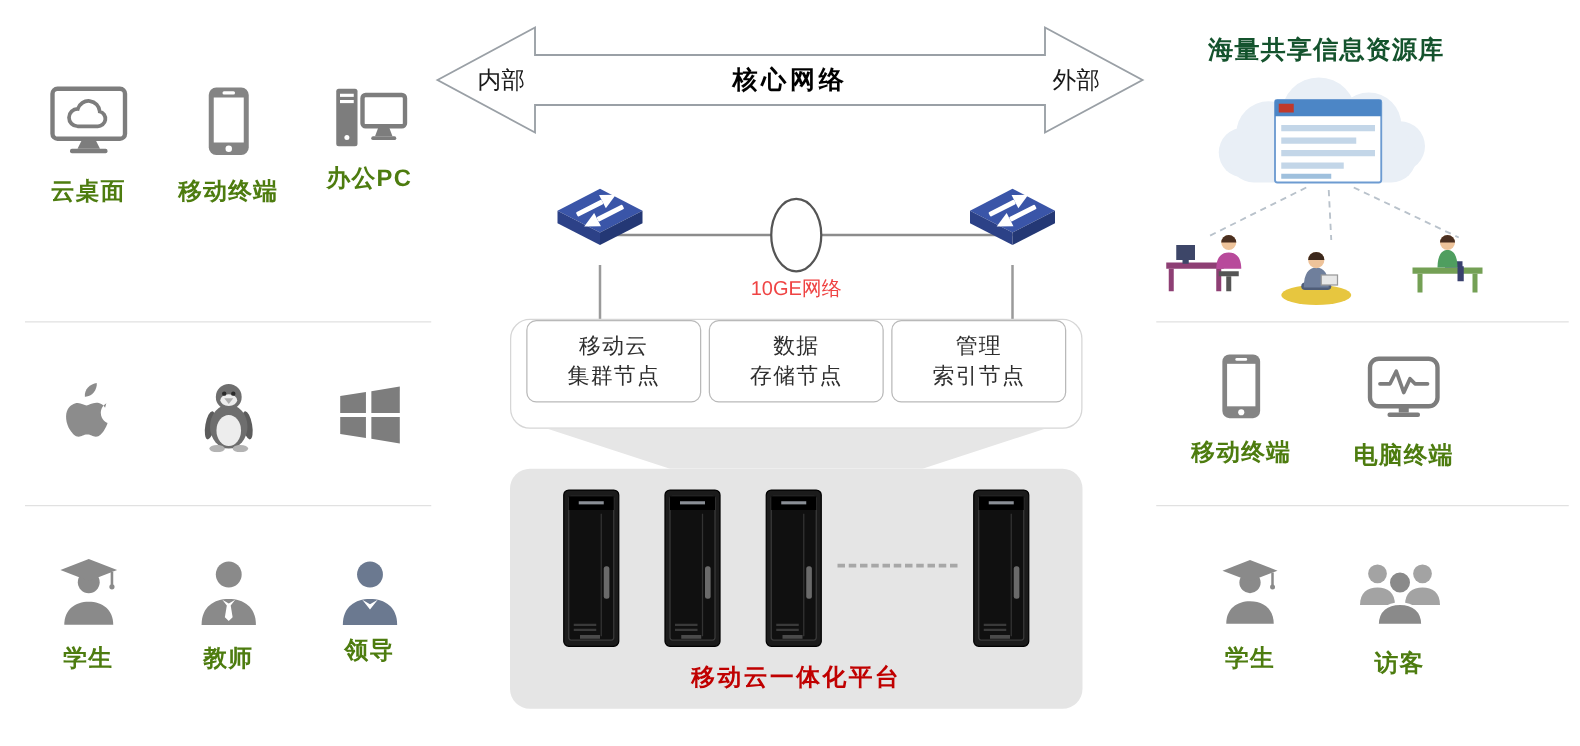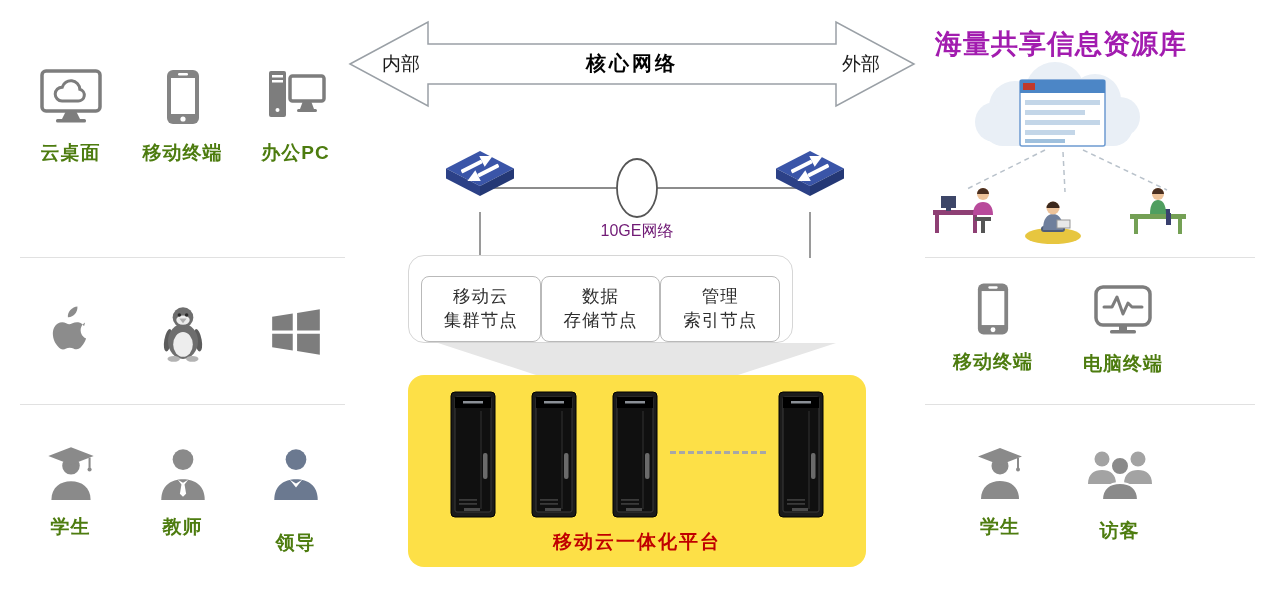--- a/index.html
+++ b/index.html
@@ -8,41 +8,41 @@
     font-family:"Liberation Sans","DejaVu Sans",sans-serif;color:#222;
   }
   .abs{position:absolute;}
   .cell{position:absolute;display:flex;flex-direction:column;align-items:center;}
   .red-label{color:#4d7c0f;font-weight:700;font-size:19px;text-align:center;letter-spacing:1px;white-space:nowrap;}
   .divider{position:absolute;height:1px;background:#e1e1e1;}
   .banner{position:absolute;left:348px;top:14px;width:568px;height:100px;}
   .banner-text{position:absolute;top:37px;font-size:19px;color:#1a1a1a;}
   .banner-title{position:absolute;top:36px;left:0;width:100%;text-align:center;
     color:#000000;font-weight:700;font-size:20px;letter-spacing:3px;}
-  .net-label{position:absolute;left:537px;top:221px;width:200px;text-align:center;font-size:16px;color:#701a75;}
+  .net-label{position:absolute;left:537px;top:221px;width:200px;text-align:center;font-size:16px;color:#ef4444;}
   .node-wrap{
-    position:absolute;left:408px;top:255px;width:385px;height:88px;background:#fff;
-    border:1px solid #d6d6d6;border-radius:16px;display:flex;align-items:flex-end;
+    position:absolute;left:408px;top:255px;width:458px;height:88px;background:#fff;
+    border:1px solid #d6d6d6;border-radius:16px;display:flex;align-items:flex-start;
     justify-content:space-between;padding:0 12px;box-sizing:border-box;
   }
   .node-box{
     width:138px;height:64px;border:1.5px solid #b9b9b9;border-radius:8px;background:#fff;
     display:flex;flex-direction:column;align-items:center;justify-content:center;
     font-size:17.5px;color:#2e2e2e;line-height:1.35;letter-spacing:1px;
   }
   .platform{
     position:absolute;left:408px;top:375px;width:458px;height:192px;
-    background:#fde047;border-radius:16px;
+    background:#e5e5e5;border-radius:16px;
   }
   .server{position:absolute;top:16px;width:46px;height:127px;}
   .dashes{position:absolute;left:262px;top:76px;width:96px;border-top:3px dashed #a7a7a7;}
   .platform-label{position:absolute;left:0;top:154px;width:100%;text-align:center;
     color:#c00000;font-weight:700;font-size:19px;letter-spacing:2px;}
   .right-title{position:absolute;left:930px;top:26px;width:262px;text-align:center;
-    color:#a21caf;font-weight:700;font-size:27px;letter-spacing:1px;}
+    color:#14532d;font-weight:700;font-size:20px;letter-spacing:1px;}
   .icon{display:block;}
 </style>
 </head>
 <body>
 
 <svg width="0" height="0" style="position:absolute" aria-hidden="true">
   <defs>
     <symbol id="sym-cloud-desktop" viewBox="0 0 64 58">
       <rect x="3" y="3" width="58" height="40" rx="4" fill="#fff" stroke="#7d7d7d" stroke-width="3.5"></rect>
       <path d="M23 33 h16 a6 6 0 0 0 1.8-11.8 a9 9 0 0 0-17.6-2 A6.8 6.8 0 0 0 23 33 Z" fill="none" stroke="#7d7d7d" stroke-width="3"></path>
@@ -151,21 +151,21 @@
         <use href="#sym-cloud-desktop"></use>
       </svg>
     <div class="red-label">云桌面</div>
   </div>
   <div class="cell" style="left:130px;top:68px;width:105px;gap:14px;">
     <svg class="icon" width="36" height="58">
         <use href="#sym-phone"></use>
       </svg>
     <div class="red-label">移动终端</div>
   </div>
-  <div class="cell" style="left:243px;top:68px;width:105px;gap:14px;">
+  <div class="cell" style="left:243px;top:68px;width:105px;gap:4px;">
     <svg class="icon" width="64" height="58">
         <use href="#sym-pc"></use>
       </svg>
     <div class="red-label">办公PC</div>
   </div>
 
   <div class="divider" style="left:20px;top:257px;width:325px;"></div>
 
   <div class="cell" style="left:18px;top:302px;width:105px;">
     <svg class="icon" width="50" height="58">
@@ -190,21 +190,21 @@
         <use href="#sym-student"></use>
       </svg>
     <div class="red-label">学生</div>
   </div>
   <div class="cell" style="left:130px;top:442px;width:105px;gap:12px;">
     <svg class="icon" width="58" height="60">
         <use href="#sym-teacher"></use>
       </svg>
     <div class="red-label">教师</div>
   </div>
-  <div class="cell" style="left:243px;top:442px;width:105px;gap:28px;">
+  <div class="cell" style="left:243px;top:442px;width:105px;gap:5px;">
     <svg class="icon" width="58" height="60">
         <use href="#sym-leader"></use>
       </svg>
     <div class="red-label">领导</div>
   </div>
 
   <div class="banner">
     <svg width="568" height="100" viewBox="0 0 568 100">
       <polygon points="2,50 80,8 80,30 488,30 488,8 566,50 488,92 488,70 80,70 80,92" fill="#fff" stroke="#9aa0a6" stroke-width="1.5"></polygon>
     </svg>

